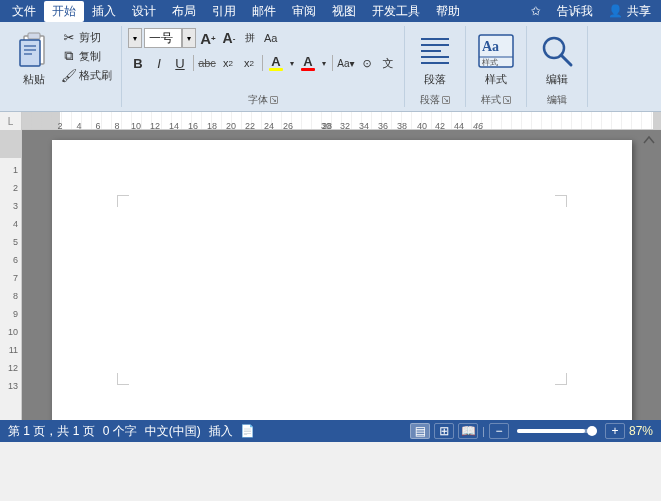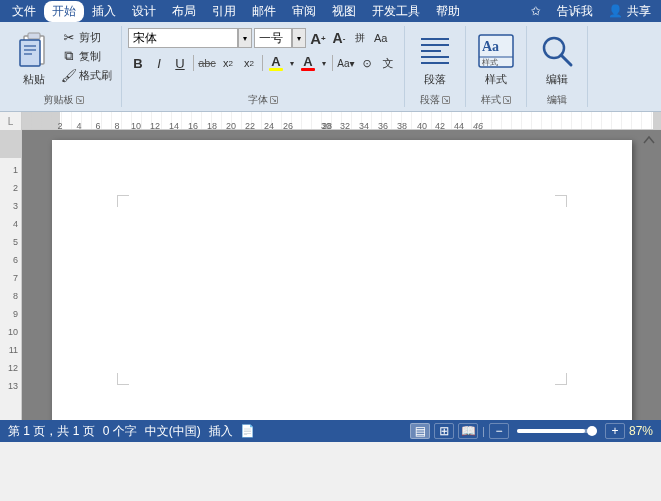--- a/index.html
+++ b/index.html
@@ -17,21 +17,20 @@
     .menu-item {
       color: white;
       font-size: 12px;
       padding: 2px 8px;
       cursor: pointer;
       border-radius: 2px;
       white-space: nowrap;
     }
     .menu-item:hover, .menu-item.active {
       background: rgba(255,255,255,0.2);
-      border-radius: 8px;
     }
     .menu-item.active {
       background: white;
       color: #2b579a;
     }
     .menu-right {
       margin-left: auto;
       display: flex;
       align-items: center;
       gap: 4px;
@@ -552,34 +551,27 @@
           <div class="small-btn">
             <div class="small-btn-icon">⧉</div>
             <span>复制</span>
           </div>
           <div class="small-btn">
             <div class="small-btn-icon">🖌</div>
             <span>格式刷</span>
           </div>
         </div>
       </div>
-      <div class="ribbon-group-label">
-        <span>剪贴板</span>
-        <div class="group-expand">↘</div>
-      </div>
     </div>
 
     <div class="ribbon-group">
       <div class="ribbon-group-content" style="flex-direction:column; gap:3px;">
 
         <div class="font-row">
           <div class="font-combo">
-            <div class="font-name-box">
-              <span>宋体</span>
-            </div>
             <div class="combo-arrow">▾</div>
           </div>
           <div class="font-combo">
             <div class="font-size-box">
               <span>一号</span>
             </div>
             <div class="combo-arrow">▾</div>
           </div>
           <div class="font-size-btns">
             <div class="icon-btn" style="font-weight:bold;font-size:15px;">A<sup style="font-size:8px">+</sup></div>

